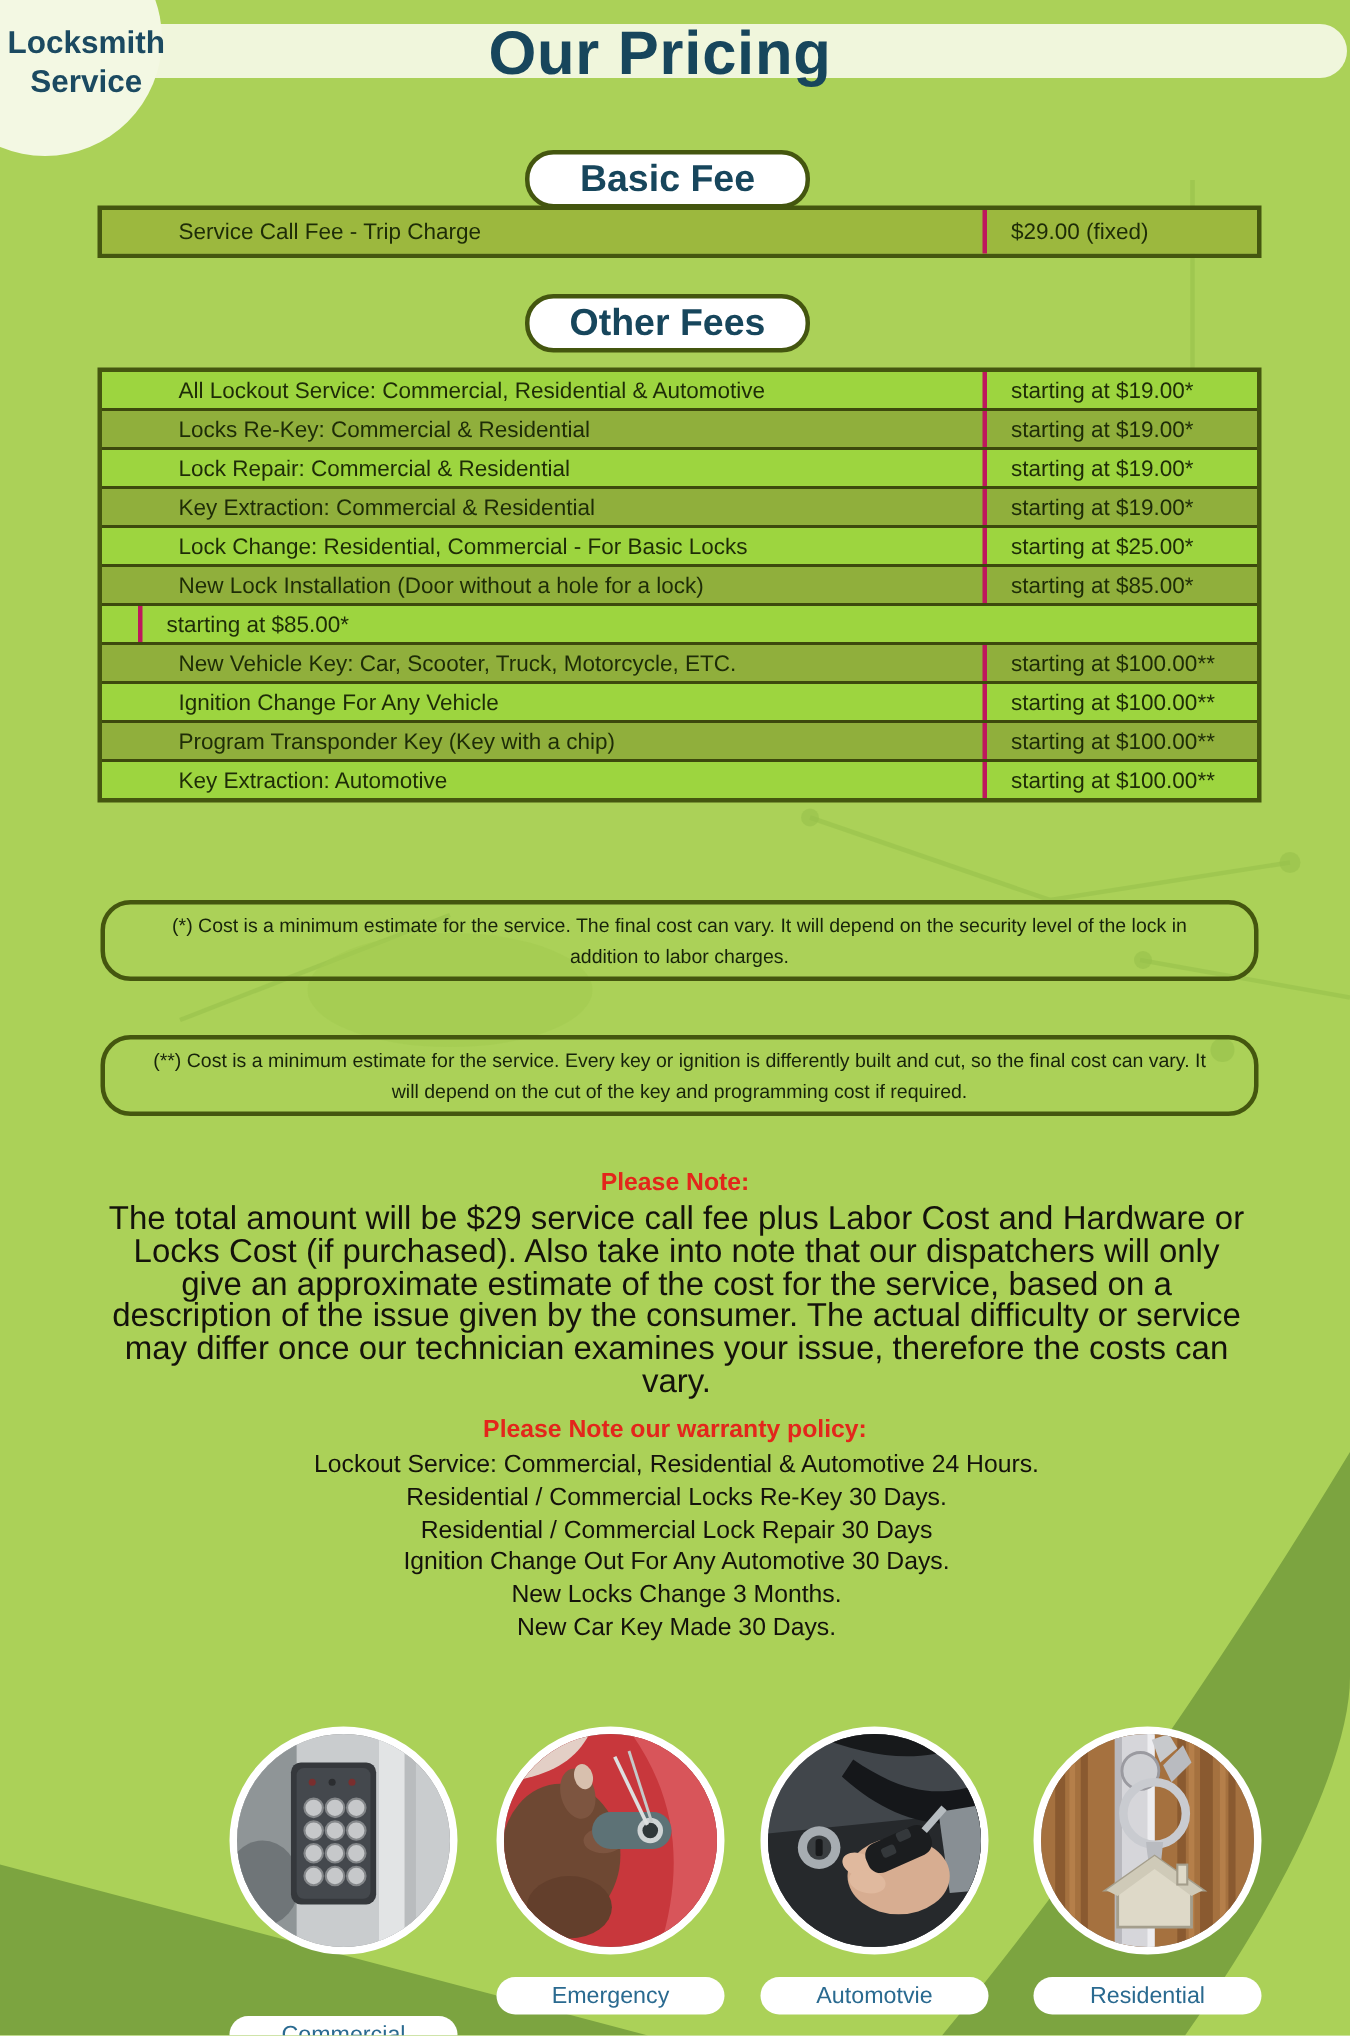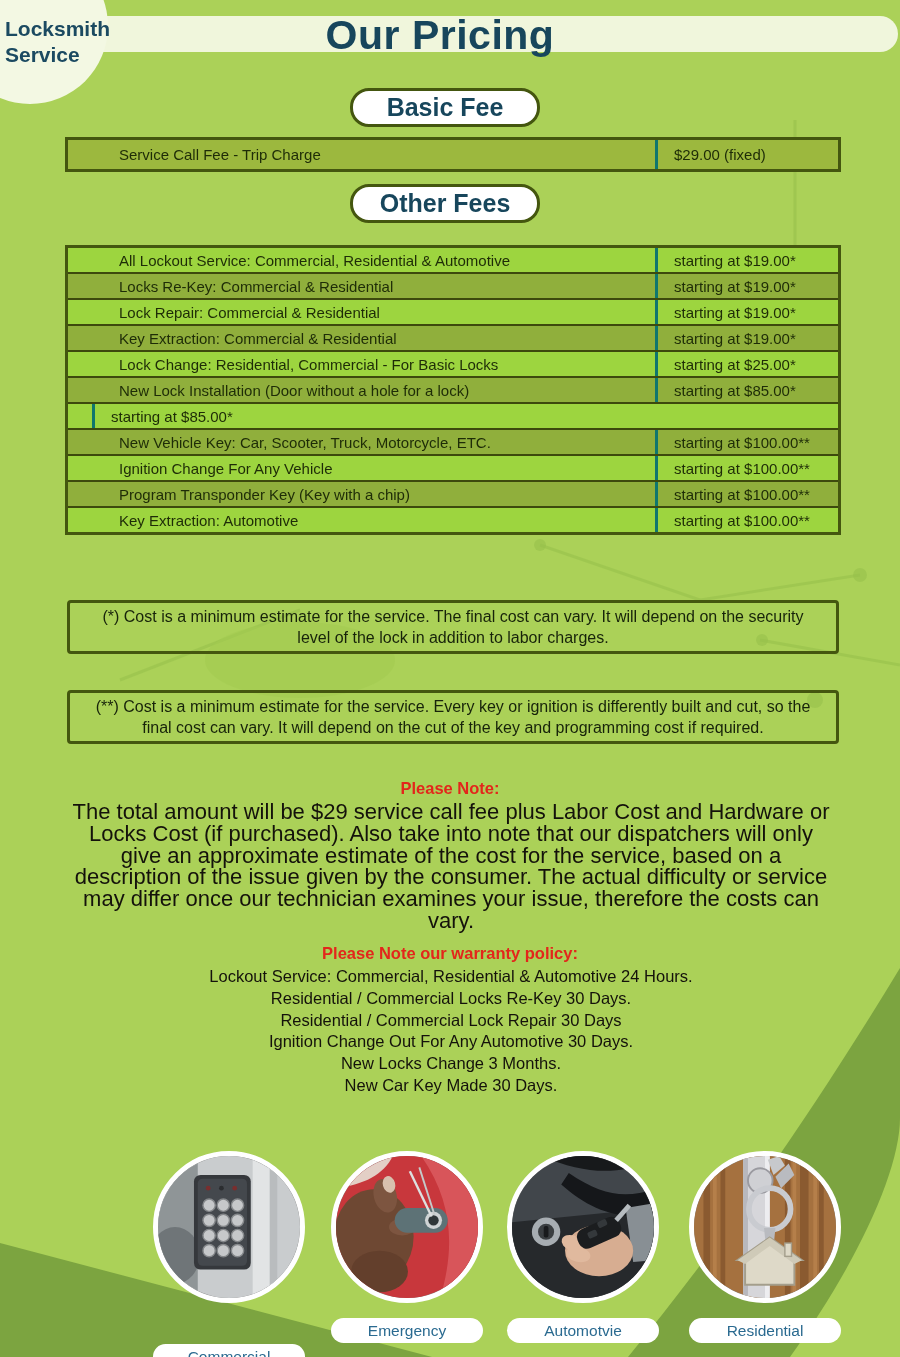--- a/index.html
+++ b/index.html
@@ -16,59 +16,59 @@
   .header-band{
     position:absolute;left:0;top:16px;width:898px;height:36px;
     background:#f0f6dc;border-radius:0 18px 18px 0;z-index:1;
   }
   .logo-circle{
     position:absolute;left:-48px;top:-52px;width:156px;height:156px;
     background:#f3f8e3;border-radius:50%;z-index:2;
   }
   .logo-text{
     position:absolute;left:5px;top:16px;width:105px;z-index:3;
-    font-weight:bold;font-size:21px;line-height:26px;
+    text-align:center;font-weight:bold;font-size:21px;line-height:26px;
     color:#1b4a61;
   }
   .page-title{
     position:absolute;left:0;top:12px;width:880px;z-index:3;
     text-align:center;font-weight:bold;font-size:41px;
     color:#17465c;letter-spacing:.5px;
   }
   
   .section-pill{
     position:absolute;left:350px;width:184px;height:33px;z-index:3;
     background:#ffffff;border:3px solid #44560f;border-radius:19px;
     display:flex;align-items:center;justify-content:center;
-    font-weight:bold;font-size:25px;color:#17465c;
+    font-weight:bold;font-size:25px;color:#17465c;margin-top:12px;
   }
   #basic-pill{top:88px;}
   #other-pill{top:184px;}
   
   .fee-table{
     position:absolute;left:65px;width:770px;z-index:3;
     border:3px solid #44560f;
   }
   #basic-table{top:137px;}
   #other-table{top:245px;}
   .fee-row{display:flex;align-items:center;font-size:15px;color:#1e2c07;padding-left:24px;}
   .fee-row.tall{height:29px;}
   .fee-row.short{height:24px;}
   .fee-row + .fee-row{border-top:2px solid #3d490d;}
   .fee-row .svc{flex:1;padding-left:27px;white-space:nowrap;overflow:hidden;}
-  .fee-row .price{width:164px;border-left:3px solid #0f766e;padding-left:16px;white-space:nowrap;align-self:stretch;display:flex;align-items:center;}
+  .fee-row .price{width:164px;border-left:3px solid #be185d;padding-left:16px;white-space:nowrap;align-self:stretch;display:flex;align-items:center;}
   .row-basic{background:#9cb83e;}
   .row-bright{background:#9dd53f;}
   .row-olive{background:#90af3c;}
   
   .footnote-box{
     position:absolute;left:67px;width:718px;z-index:3;
-    border:3px solid #44560f;border-radius:4px;
+    border:3px solid #44560f;border-radius:20px;
     padding:3px 24px;display:flex;align-items:center;justify-content:center;
-    text-align:center;font-size:16px;line-height:21px;color:#17230a;
+    text-align:center;font-size:13px;line-height:21px;color:#17230a;
   }
   #footnote-1{top:600px;min-height:42px;}
   #footnote-2{top:690px;min-height:42px;}
   
   .red-heading{
     position:absolute;left:0;width:900px;z-index:3;text-align:center;
     font-weight:bold;font-size:16.5px;color:#e3261b;
   }
   #please-note-heading{top:779px;}
   #warranty-heading{top:944px;}

